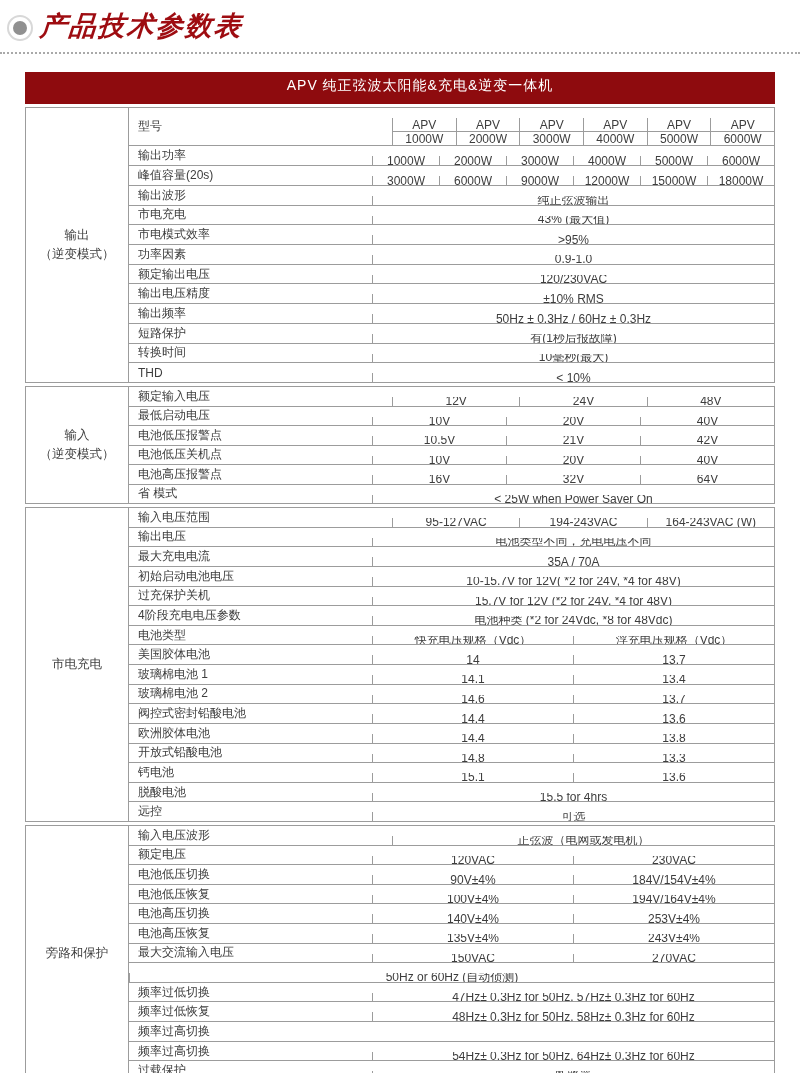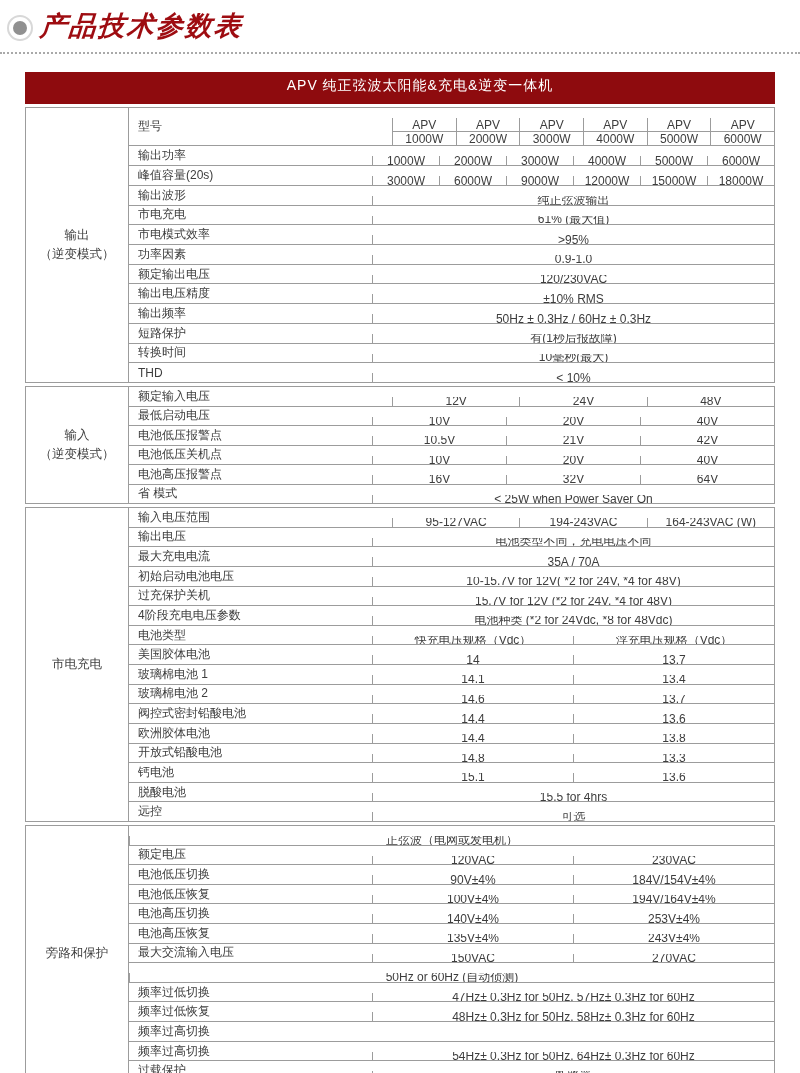--- a/index.html
+++ b/index.html
@@ -124,21 +124,21 @@
           </div>
           <div class="row">
             <div class="param">输出波形</div>
             <div class="values">
               <div class="cell">纯正弦波输出</div>
             </div>
           </div>
           <div class="row">
             <div class="param">市电充电</div>
             <div class="values">
-              <div class="cell">61% (最大值)</div>
+              <div class="cell">43% (最大值)</div>
             </div>
           </div>
           <div class="row">
             <div class="param">市电模式效率</div>
             <div class="values">
               <div class="cell">&gt;95%</div>
             </div>
           </div>
           <div class="row">
             <div class="param">功率因素</div>
@@ -350,20 +350,21 @@
             </div>
           </div>
         </div>
       </div>
       <div class="section" style="height: 256px;">
         <div class="section-label">
           <div>旁路和保护</div>
         </div>
         <div class="rows">
           <div class="row">
+            <div class="param">输入电压波形</div>
             <div class="values">
               <div class="cell">正弦波（电网或发电机）</div>
             </div>
           </div>
           <div class="row">
             <div class="param">额定电压</div>
             <div class="values">
               <div class="cell">120VAC</div>
               <div class="cell">230VAC</div>
             </div>

